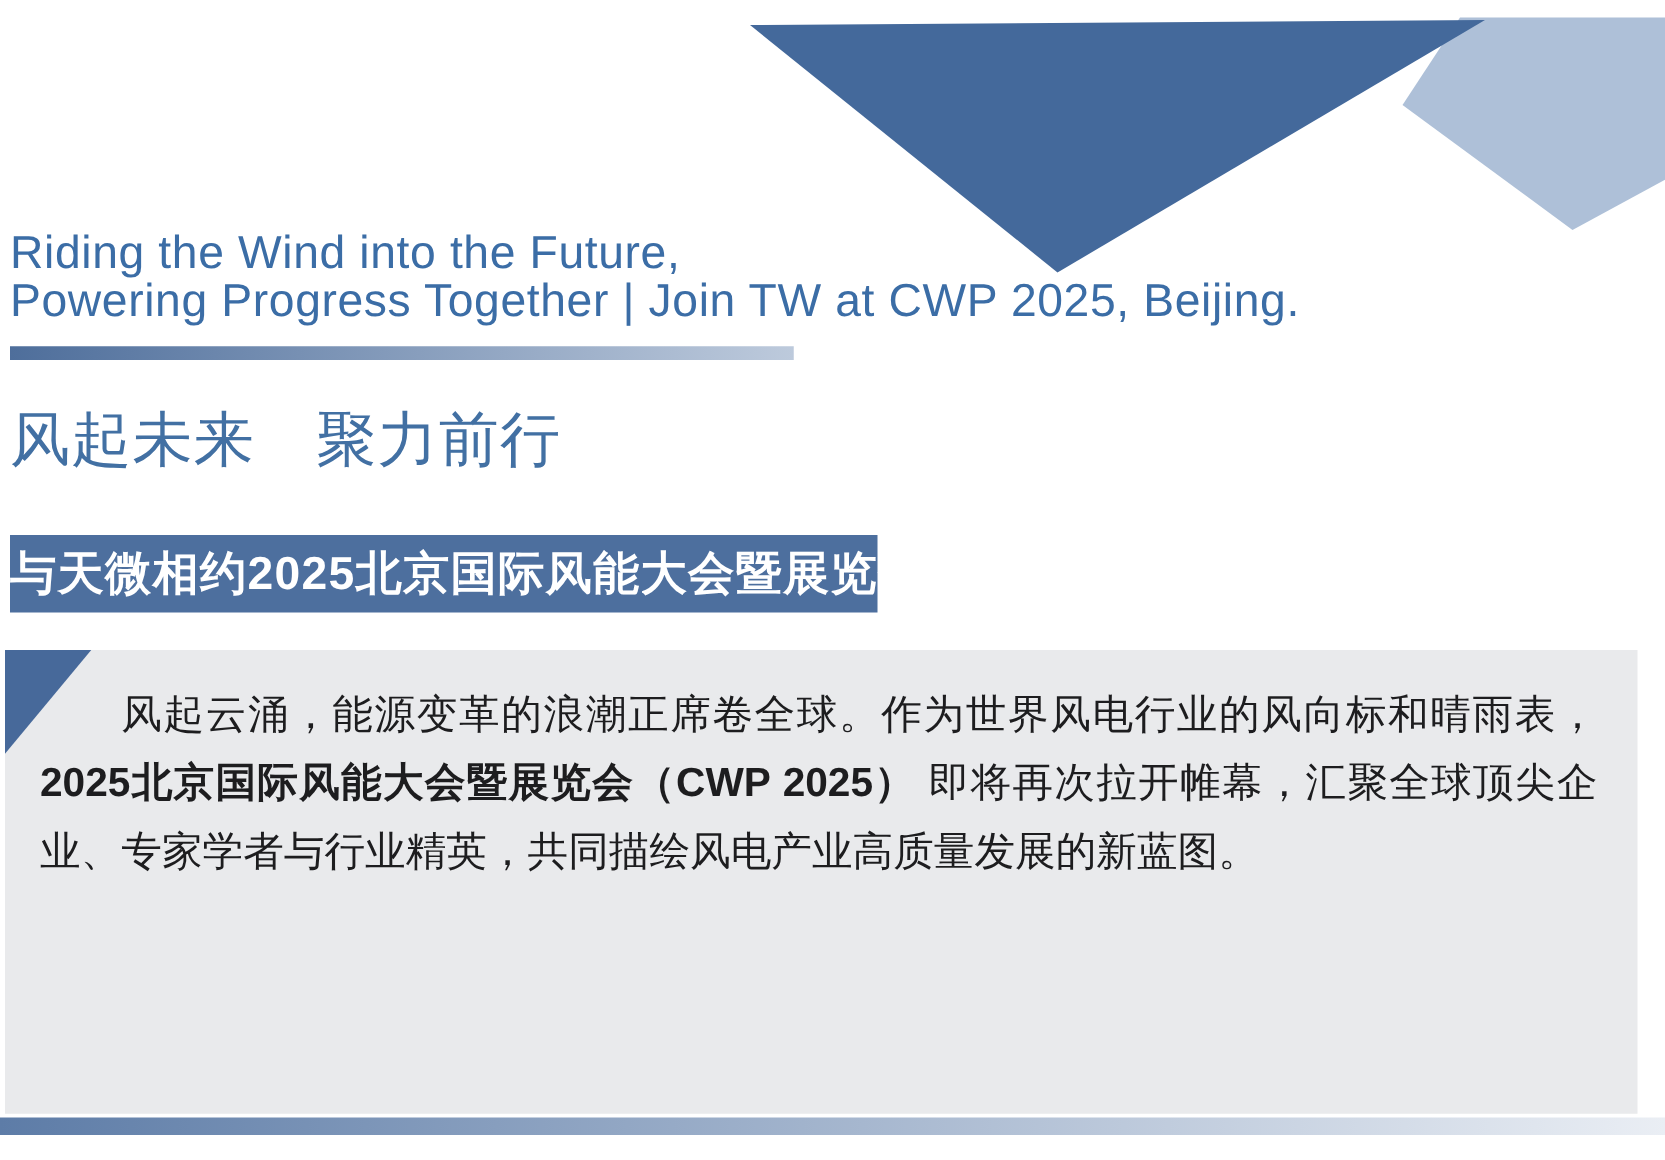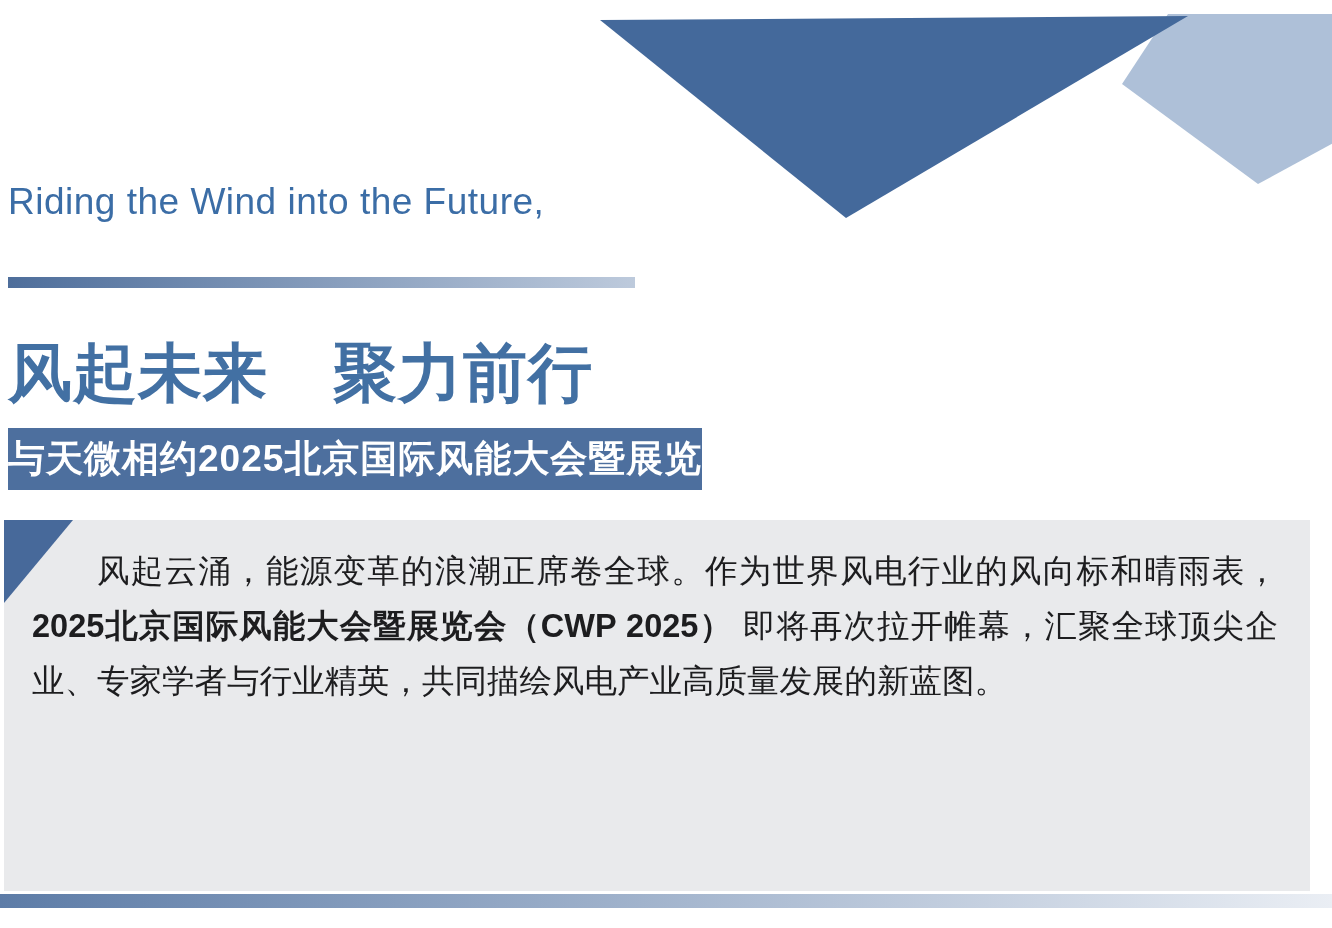--- a/index.html
+++ b/index.html
@@ -32,24 +32,24 @@
     display:block;
   }
   .tagline{
     position:absolute;left:8px;top:182px;
     color:var(--tagline_text);
     font-size:37px;line-height:39px;
     letter-spacing:0.5px;
     white-space:nowrap;
   }
   .headline{
-    position:absolute;left:8px;top:336px;
+    position:absolute;left:8px;top:316px;
     color:var(--headline_text);
-    font-size:64px;line-height:74px;
-    font-weight:bold;
+    font-size:48px;line-height:74px;
+    font-weight:normal;
     white-space:nowrap;
     letter-spacing:1px;
   }
   .divider-bar{
     position:absolute;left:8px;top:277px;
     width:627px;height:11px;
     background:linear-gradient(90deg,var(--divider_from),var(--divider_to));
   }
   .banner{
     position:absolute;left:8px;top:428px;
@@ -96,20 +96,21 @@
 
 <div class="page">
 
   <svg class="decor-svg" viewBox="0 0 1332 240" preserveAspectRatio="none">
     <polygon points="1168,14 1420,14 1420,96 1258,184 1122,84" fill="var(--light_triangle)"></polygon>
     <polygon points="600,20 1188,16 846,218" fill="var(--dark_triangle)"></polygon>
   </svg>
 
   <div class="tagline">
     <div>Riding the Wind into the Future,</div>
+    <div>Powering Progress Together | Join TW at CWP 2025, Beijing.</div>
   </div>
 
   <div class="divider-bar"></div>
 
   <h1 class="headline">风起未来　聚力前行</h1>
 
   <div class="banner">
     <span>与天微相约2025北京国际风能大会暨展览会</span>
   </div>
 

